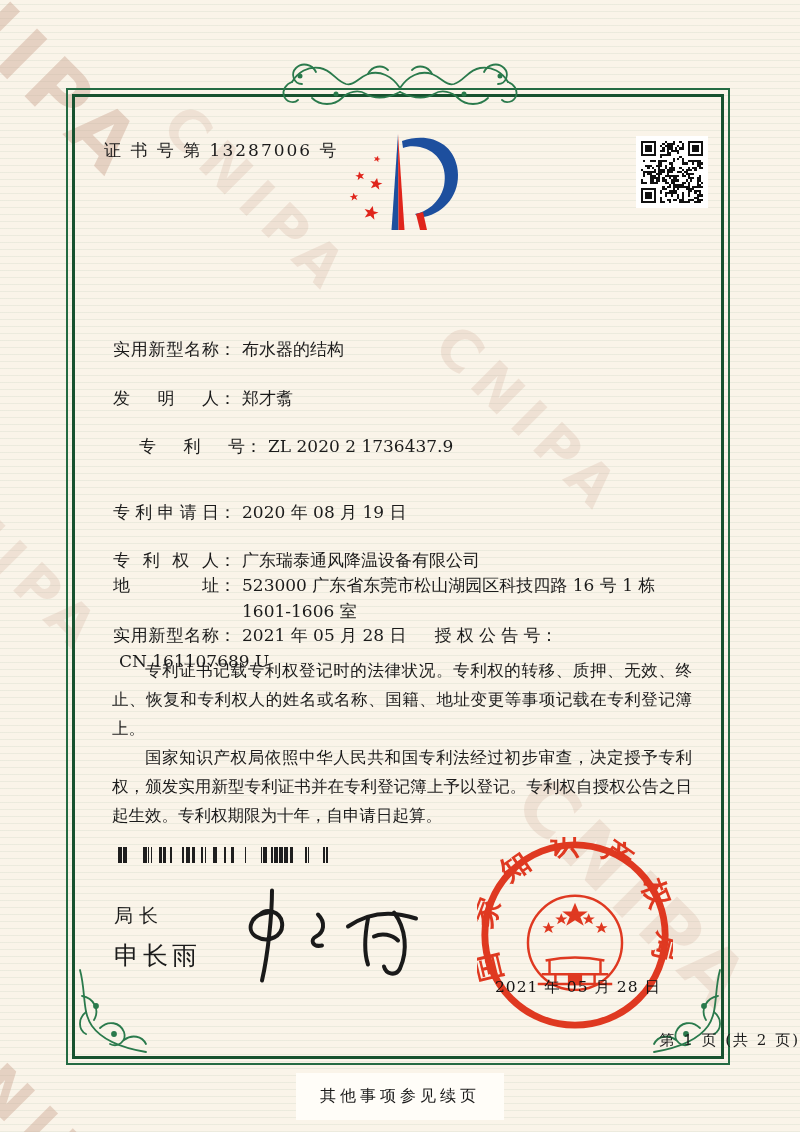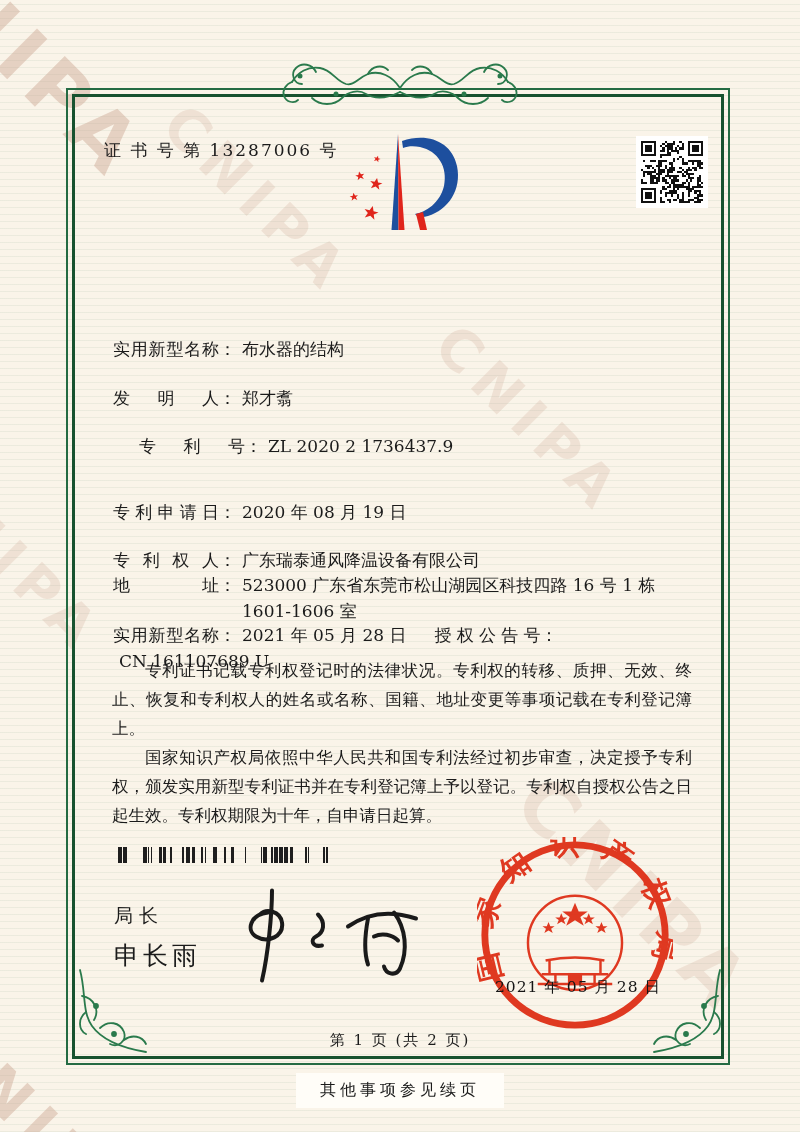--- a/index.html
+++ b/index.html
@@ -56,23 +56,23 @@
   .barcode svg { display:block; fill:#1e1e1e; }
   
   .director-label { position:absolute; left:114px; top:903px; font-size:19px; letter-spacing:6px; }
   .director-name  { position:absolute; left:114px; top:939px; font-size:25px; letter-spacing:4px; }
   .signature { position:absolute; left:222px; top:882px; }
   
   .seal { position:absolute; left:477px; top:837px; opacity:0.93; }
   .seal-date { position:absolute; left:492px; top:977px; width:172px; text-align:center;
                font-size:15.5px; letter-spacing:1px; color:#141414; z-index:5; }
   
-  .page-no { position:absolute; left:0; top:1031px; width:100%; text-align:center; font-size:15px; letter-spacing:2px; }
+  .page-no { position:absolute; left:0; top:1031px; width:100%; text-align:right; font-size:15px; letter-spacing:2px; }
   .continuation { position:absolute; left:50%; transform:translateX(-50%); top:1073px;
-                  background:#fffdf8; padding:7px 24px; font-size:16px; letter-spacing:4px; white-space:nowrap; }
+                  background:#fffdf8; padding:13px 24px; font-size:16px; letter-spacing:4px; white-space:nowrap; }
 </style>
 </head>
 <body>
 
 <div class="page">
 
   <div class="wm wm1 wm-strong">CNIPA</div>
   <div class="wm wm2 wm-soft">CNIPA</div>
   <div class="wm wm3 wm-soft">CNIPA</div>
   <div class="wm wm4 wm-soft">CNIPA</div>

